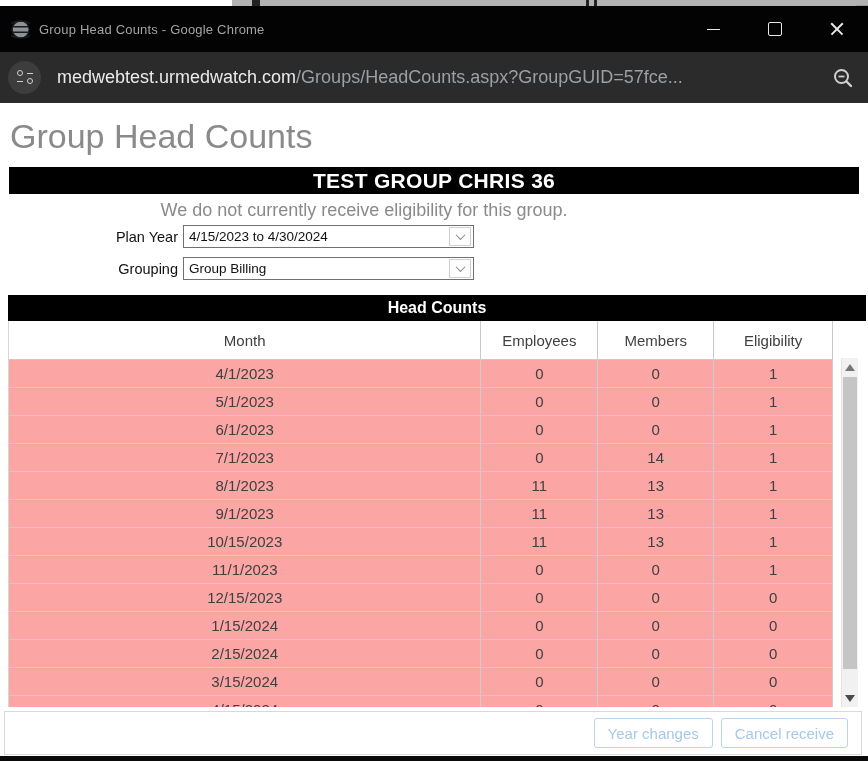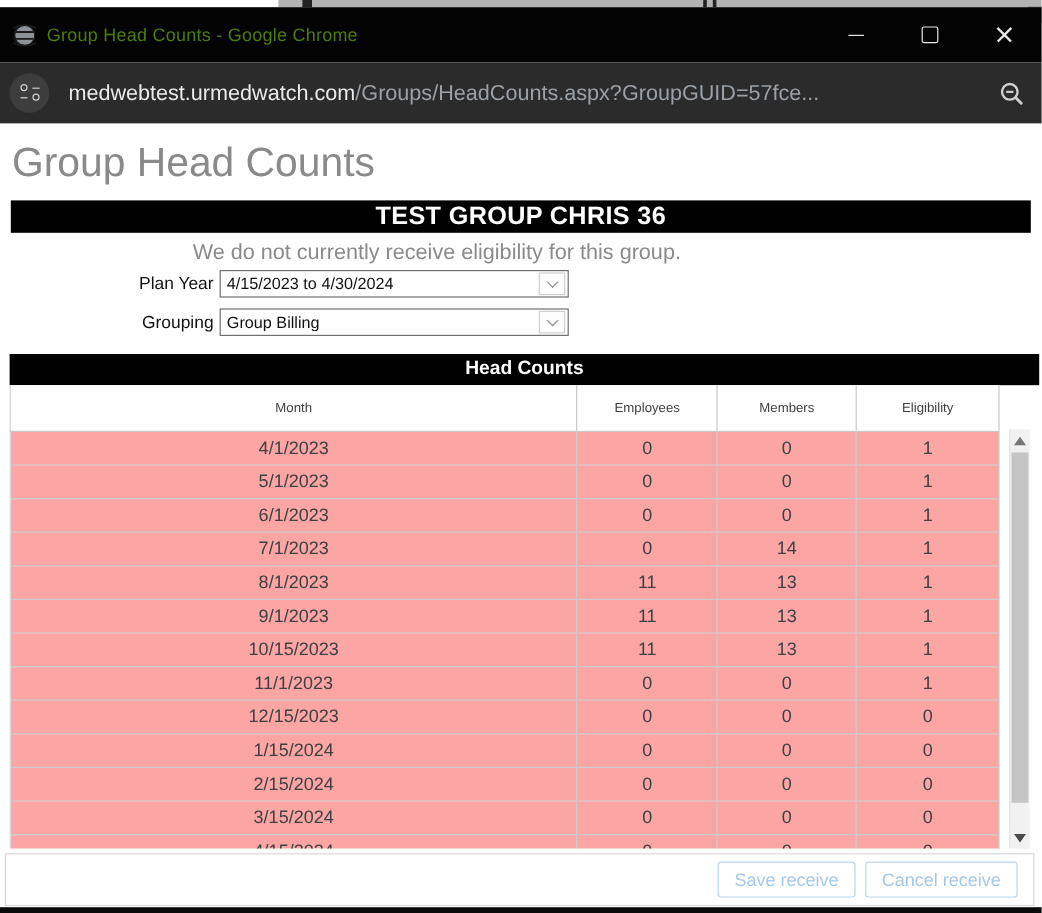--- a/index.html
+++ b/index.html
@@ -13,21 +13,21 @@
   
   .backdrop-strip{position:absolute;top:0;left:232px;width:636px;height:6px;background:#b3b3b3;}
   .backdrop-tick{position:absolute;top:0;height:6px;background:#222;}
   .backdrop-corner{position:absolute;top:5px;right:0;width:0;height:0;
     border-top:14px solid #9a9a9a;border-left:12px solid transparent;}
 
   
   .titlebar{position:absolute;top:6px;left:0;width:868px;height:46px;background:#030303;
     display:flex;align-items:center;color:#fff;}
   .favicon{width:19px;height:19px;margin-left:11px;flex:0 0 auto;}
-  .win-title{margin-left:9px;font-size:15px;color:#4d7c0f;letter-spacing:.2px;}
+  .win-title{margin-left:9px;font-size:13px;color:#a3a3a3;letter-spacing:.2px;}
   .win-controls{margin-left:auto;display:flex;align-items:center;height:100%;}
   .win-btn{width:62px;height:100%;display:flex;align-items:center;justify-content:center;cursor:default;}
   .glyph-min{width:13px;height:0;border-top:1.6px solid #e8e8e8;}
   .glyph-max{width:12px;height:12px;border:1.6px solid #e8e8e8;border-radius:2px;}
   .glyph-close{position:relative;width:14px;height:14px;}
   .glyph-close:before,.glyph-close:after{content:"";position:absolute;left:-1px;top:6px;width:16px;height:1.6px;background:#e8e8e8;}
   .glyph-close:before{transform:rotate(45deg);}
   .glyph-close:after{transform:rotate(-45deg);}
 
   
@@ -65,21 +65,21 @@
     display:flex;align-items:center;justify-content:center;flex:0 0 auto;}
   .chev{width:6px;height:6px;border-right:1.4px solid #8a8a8a;border-bottom:1.4px solid #8a8a8a;
     transform:rotate(45deg) translate(-1px,-1px);}
 
   
   .table-wrap{position:absolute;top:192px;left:8px;width:850px;height:412px;}
   .hc-bar{position:absolute;top:0;left:0;width:858px;height:26px;background:#000;
     display:flex;align-items:center;justify-content:center;color:#fff;font-size:16px;font-weight:bold;}
   .hdr-row{position:absolute;top:26px;left:0;width:825px;height:39px;display:flex;
     border-left:1px solid #d6d6d6;border-bottom:1px solid #c9c9c9;box-sizing:border-box;background:#fff;}
-  .hdr-cell{display:flex;align-items:center;justify-content:center;font-size:11px;color:#404040;
+  .hdr-cell{display:flex;align-items:center;justify-content:center;font-size:15px;color:#404040;
     border-right:1px solid #c9c9c9;box-sizing:border-box;}
   .col-month{width:473px;} .col-emp{width:117px;} .col-mem{width:116px;} .col-elig{width:119px;}
   .viewport{position:absolute;top:65px;left:0;width:825px;height:347px;overflow:hidden;
     border-left:1px solid #d6d6d6;box-sizing:border-box;}
   .data-row{display:flex;height:28px;box-sizing:border-box;border-bottom:1px solid #cccccc;background:#fca5a5;}
   .data-cell{display:flex;align-items:center;justify-content:center;font-size:15px;color:#404040;
     border-right:1px solid #cccccc;box-sizing:border-box;height:100%;}
 
   
   .scrollbar{position:absolute;top:63px;right:0;width:17px;height:349px;background:#f1f1f1;
@@ -275,19 +275,19 @@
           <div class="tri-up"></div>
         </div>
       <div class="sb-thumb"></div>
       <div class="sb-btn sb-down">
           <div class="tri-down"></div>
         </div>
     </div>
   </div>
 
   <div class="footer">
-    <button class="footer-btn">Save receive</button>
+    <button class="footer-btn">Year changes</button>
     <button class="footer-btn">Cancel receive</button>
   </div>
 
 </div>
 
 <div class="bottom-strip"></div>
 
 </body></html>

